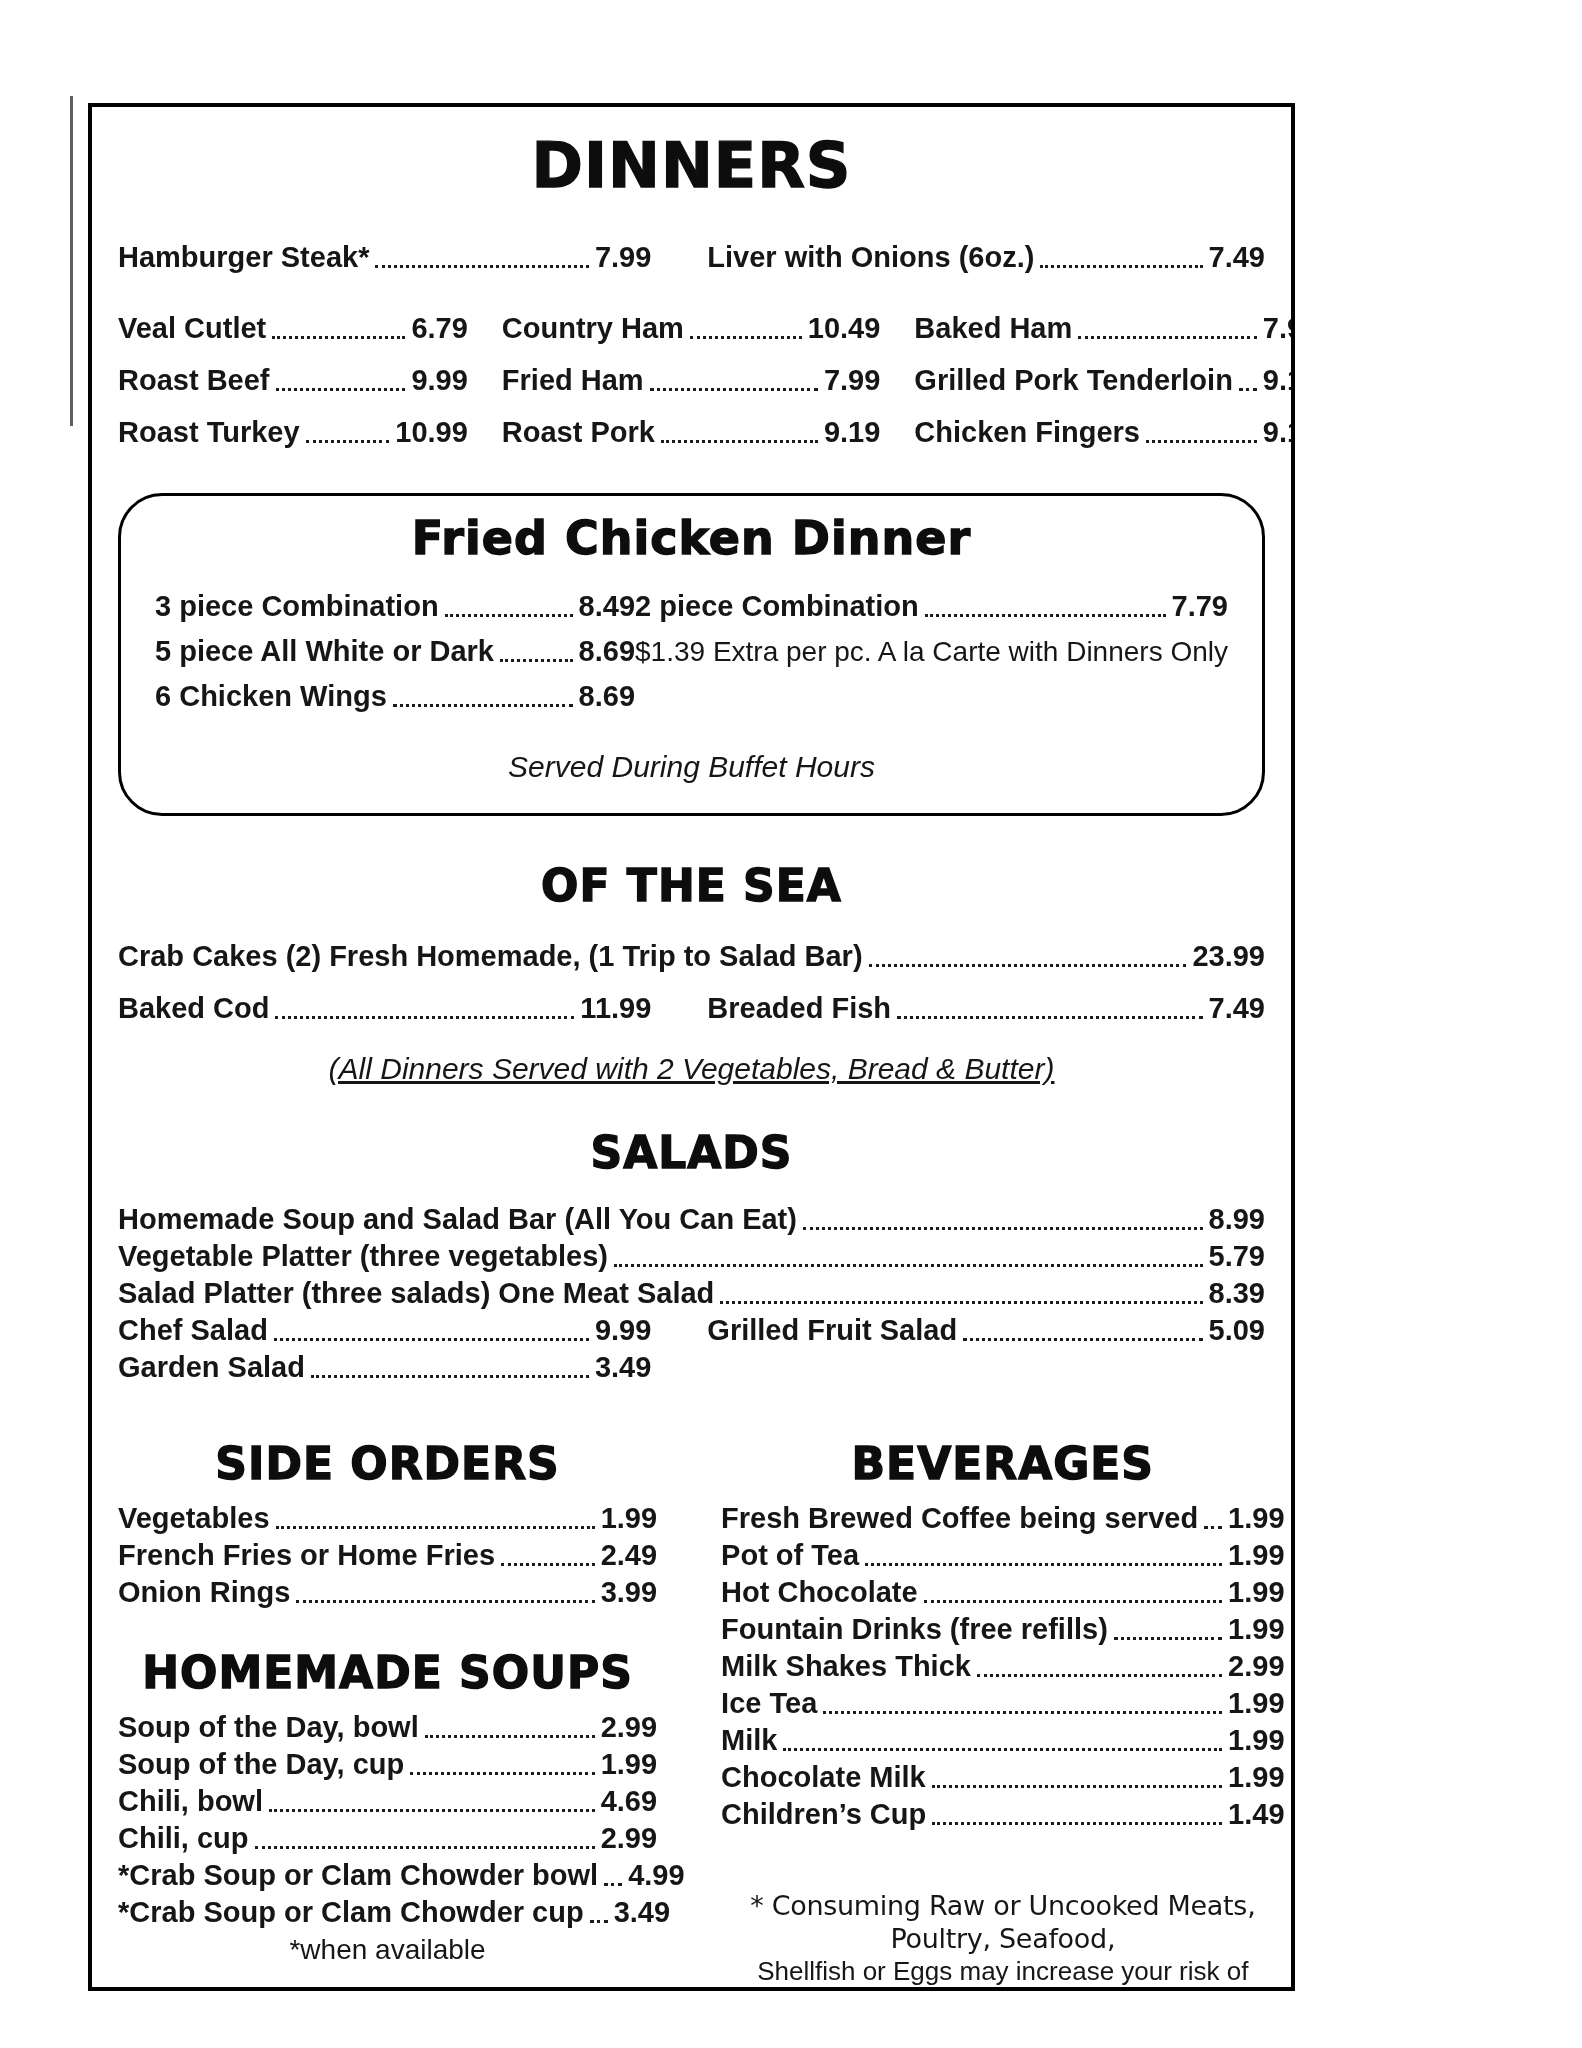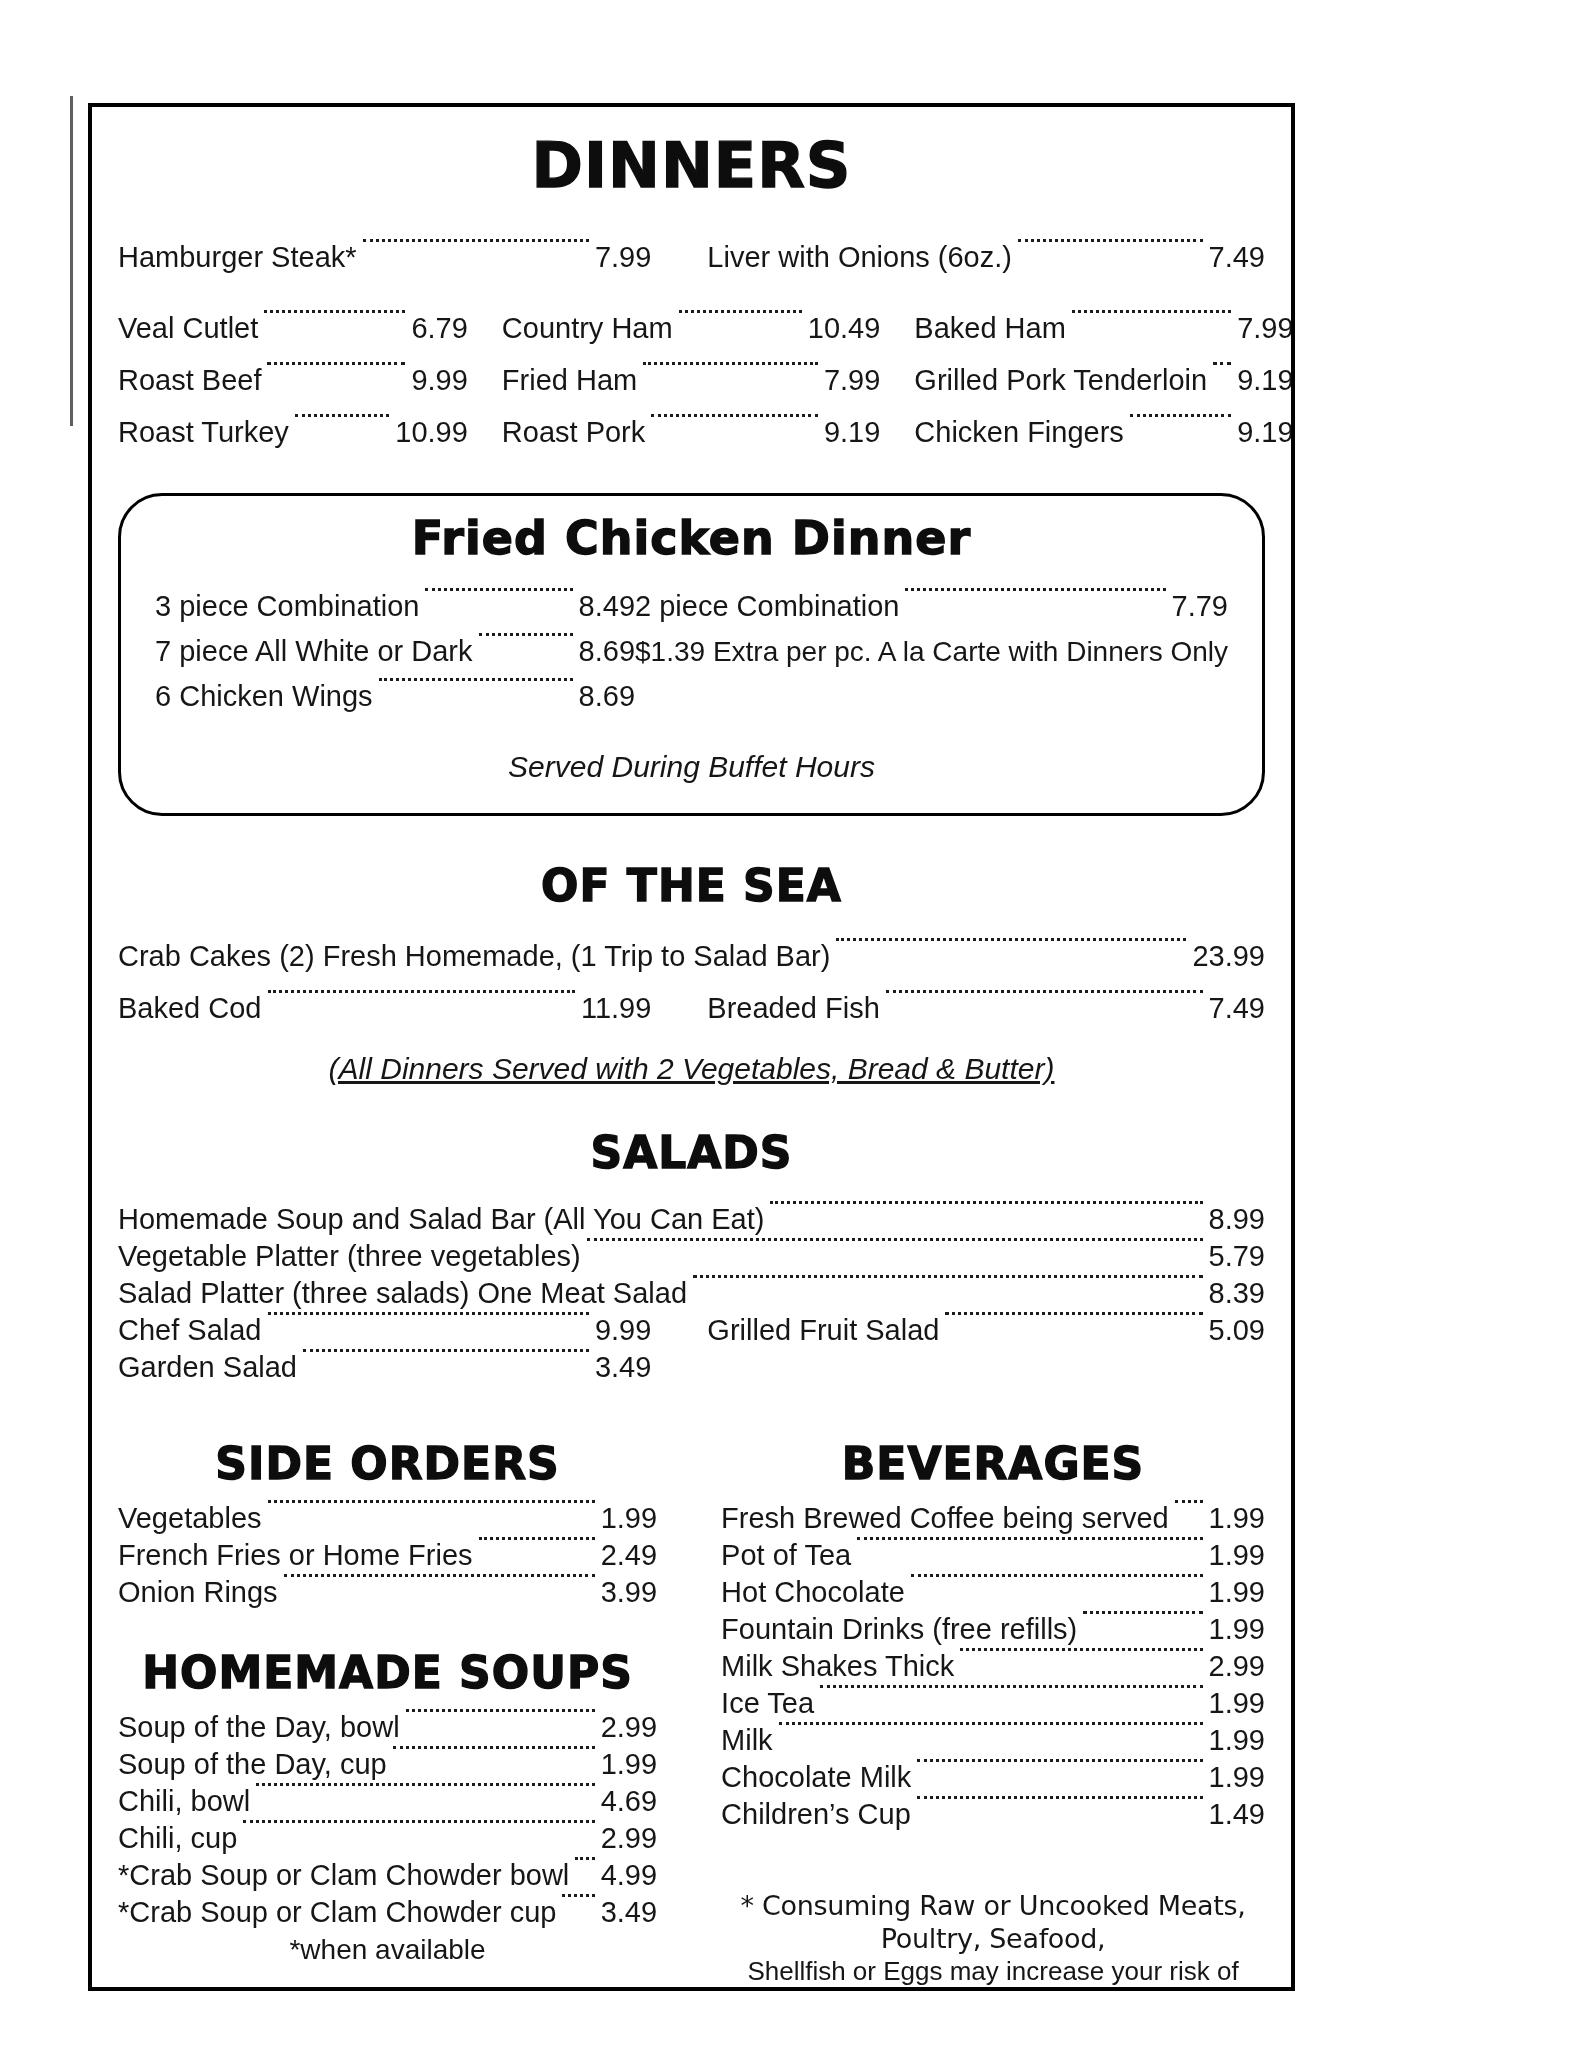--- a/index.html
+++ b/index.html
@@ -27,21 +27,21 @@
     font-family: "DejaVu Sans", sans-serif;
     font-weight: 900; text-align: center;
     letter-spacing: 1px; color: #0d0d0d;
     -webkit-text-stroke: 1.4px #0d0d0d;
   }
   .h-main  { font-size: 62px; line-height: 62px; margin-top: 28px; }
   .h-sec   { font-size: 44px; line-height: 52px; }
   .h-box   { font-size: 46px; line-height: 52px; }
 
   
-  .row { display: flex; align-items: flex-start; font-size: 29px; line-height: 37px; }
+  .row { display: flex; align-items: flex-end; font-size: 29px; line-height: 37px; font-weight: bold; }
   .nm  { white-space: nowrap; }
   .pr  { white-space: nowrap; }
   .lead {
     flex: 1 1 auto; min-width: 18px;
     border-bottom: 3px dotted #1c1c1c;
     margin: 0 6px 8px 6px;
   }
   .plain { font-size: 28px; line-height: 37px; white-space: nowrap; }
 
   .top-row, .pair2 { display: grid; grid-template-columns: 46.5% 1fr; column-gap: 56px; }
@@ -159,21 +159,21 @@
     <div class="chicken-box">
       <div class="display h-box">Fried Chicken Dinner</div>
       <div class="box-grid">
         <div class="box-col">
           <div class="row">
             <span class="nm">3 piece Combination</span>
             <span class="lead"></span>
             <span class="pr">8.49</span>
           </div>
           <div class="row">
-            <span class="nm">7 piece All White or Dark</span>
+            <span class="nm">5 piece All White or Dark</span>
             <span class="lead"></span>
             <span class="pr">8.69</span>
           </div>
           <div class="row">
             <span class="nm">6 Chicken Wings</span>
             <span class="lead"></span>
             <span class="pr">8.69</span>
           </div>
         </div>
         <div class="box-col">

